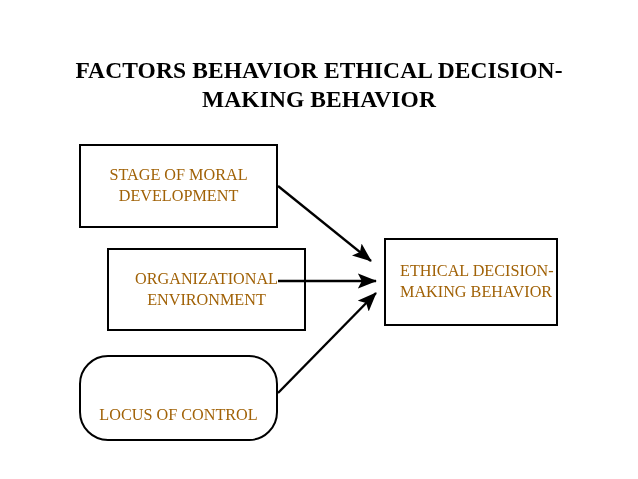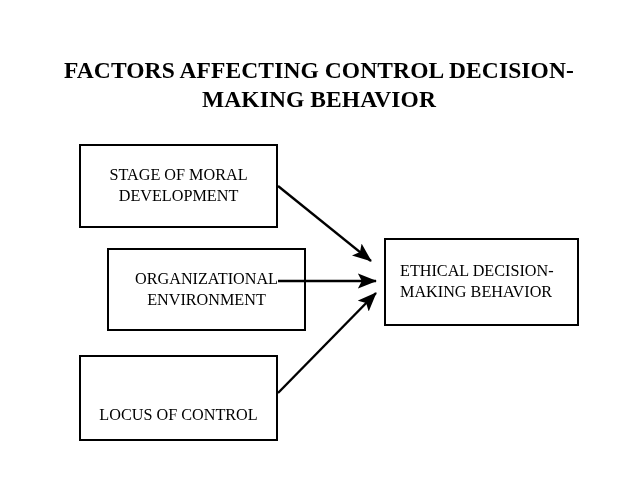--- a/index.html
+++ b/index.html
@@ -34,62 +34,63 @@
   }
 
   
   .node {
     position: absolute;
     box-sizing: border-box;
     background: #ffffff;
     border: 2.4px solid #000000;
     font-size: 16.2px;
     line-height: 21px;
-    color: #000000;
+    color: #a16207;
     white-space: pre-line;
   }
   .node-centered {
     display: flex;
     align-items: center;
     justify-content: center;
     text-align: center;
   }
   .node-upper {
     text-align: center;
     padding-top: 27px;
+    border-radius: 29px;
   }
   .node-left {
     display: flex;
     align-items: center;
     justify-content: flex-start;
     text-align: left;
     padding-left: 14px;
   }
 
   #box-stage       { left: 79px;  top: 144px; width: 199px; height: 84px; }
   #box-org         { left: 79px;  top: 248px; width: 199px; height: 83px; margin-left: 28px; }
   #box-locus       { left: 79px;  top: 355px; width: 199px; height: 86px; }
-  #box-outcome     { left: 384px; top: 238px; width: 195px; height: 88px; }
+  #box-outcome     { left: 384px; top: 238px; width: 174px; height: 88px; }
 
   
   #arrows {
     position: absolute;
     left: 0;
     top: 0;
     width: 638px;
     height: 479px;
     pointer-events: none;
   }
 </style>
 </head>
 <body>
 
 <div id="slide">
 
-  <div class="title">FACTORS AFFECTING CONTROL DECISION-
+  <div class="title">FACTORS BEHAVIOR ETHICAL DECISION-
 MAKING BEHAVIOR</div>
 
   <div class="node node-centered" id="box-stage">
     <span>STAGE OF MORAL
 DEVELOPMENT</span>
   </div>
 
   <div class="node node-centered" id="box-org">
     <span>ORGANIZATIONAL
 ENVIRONMENT</span>

